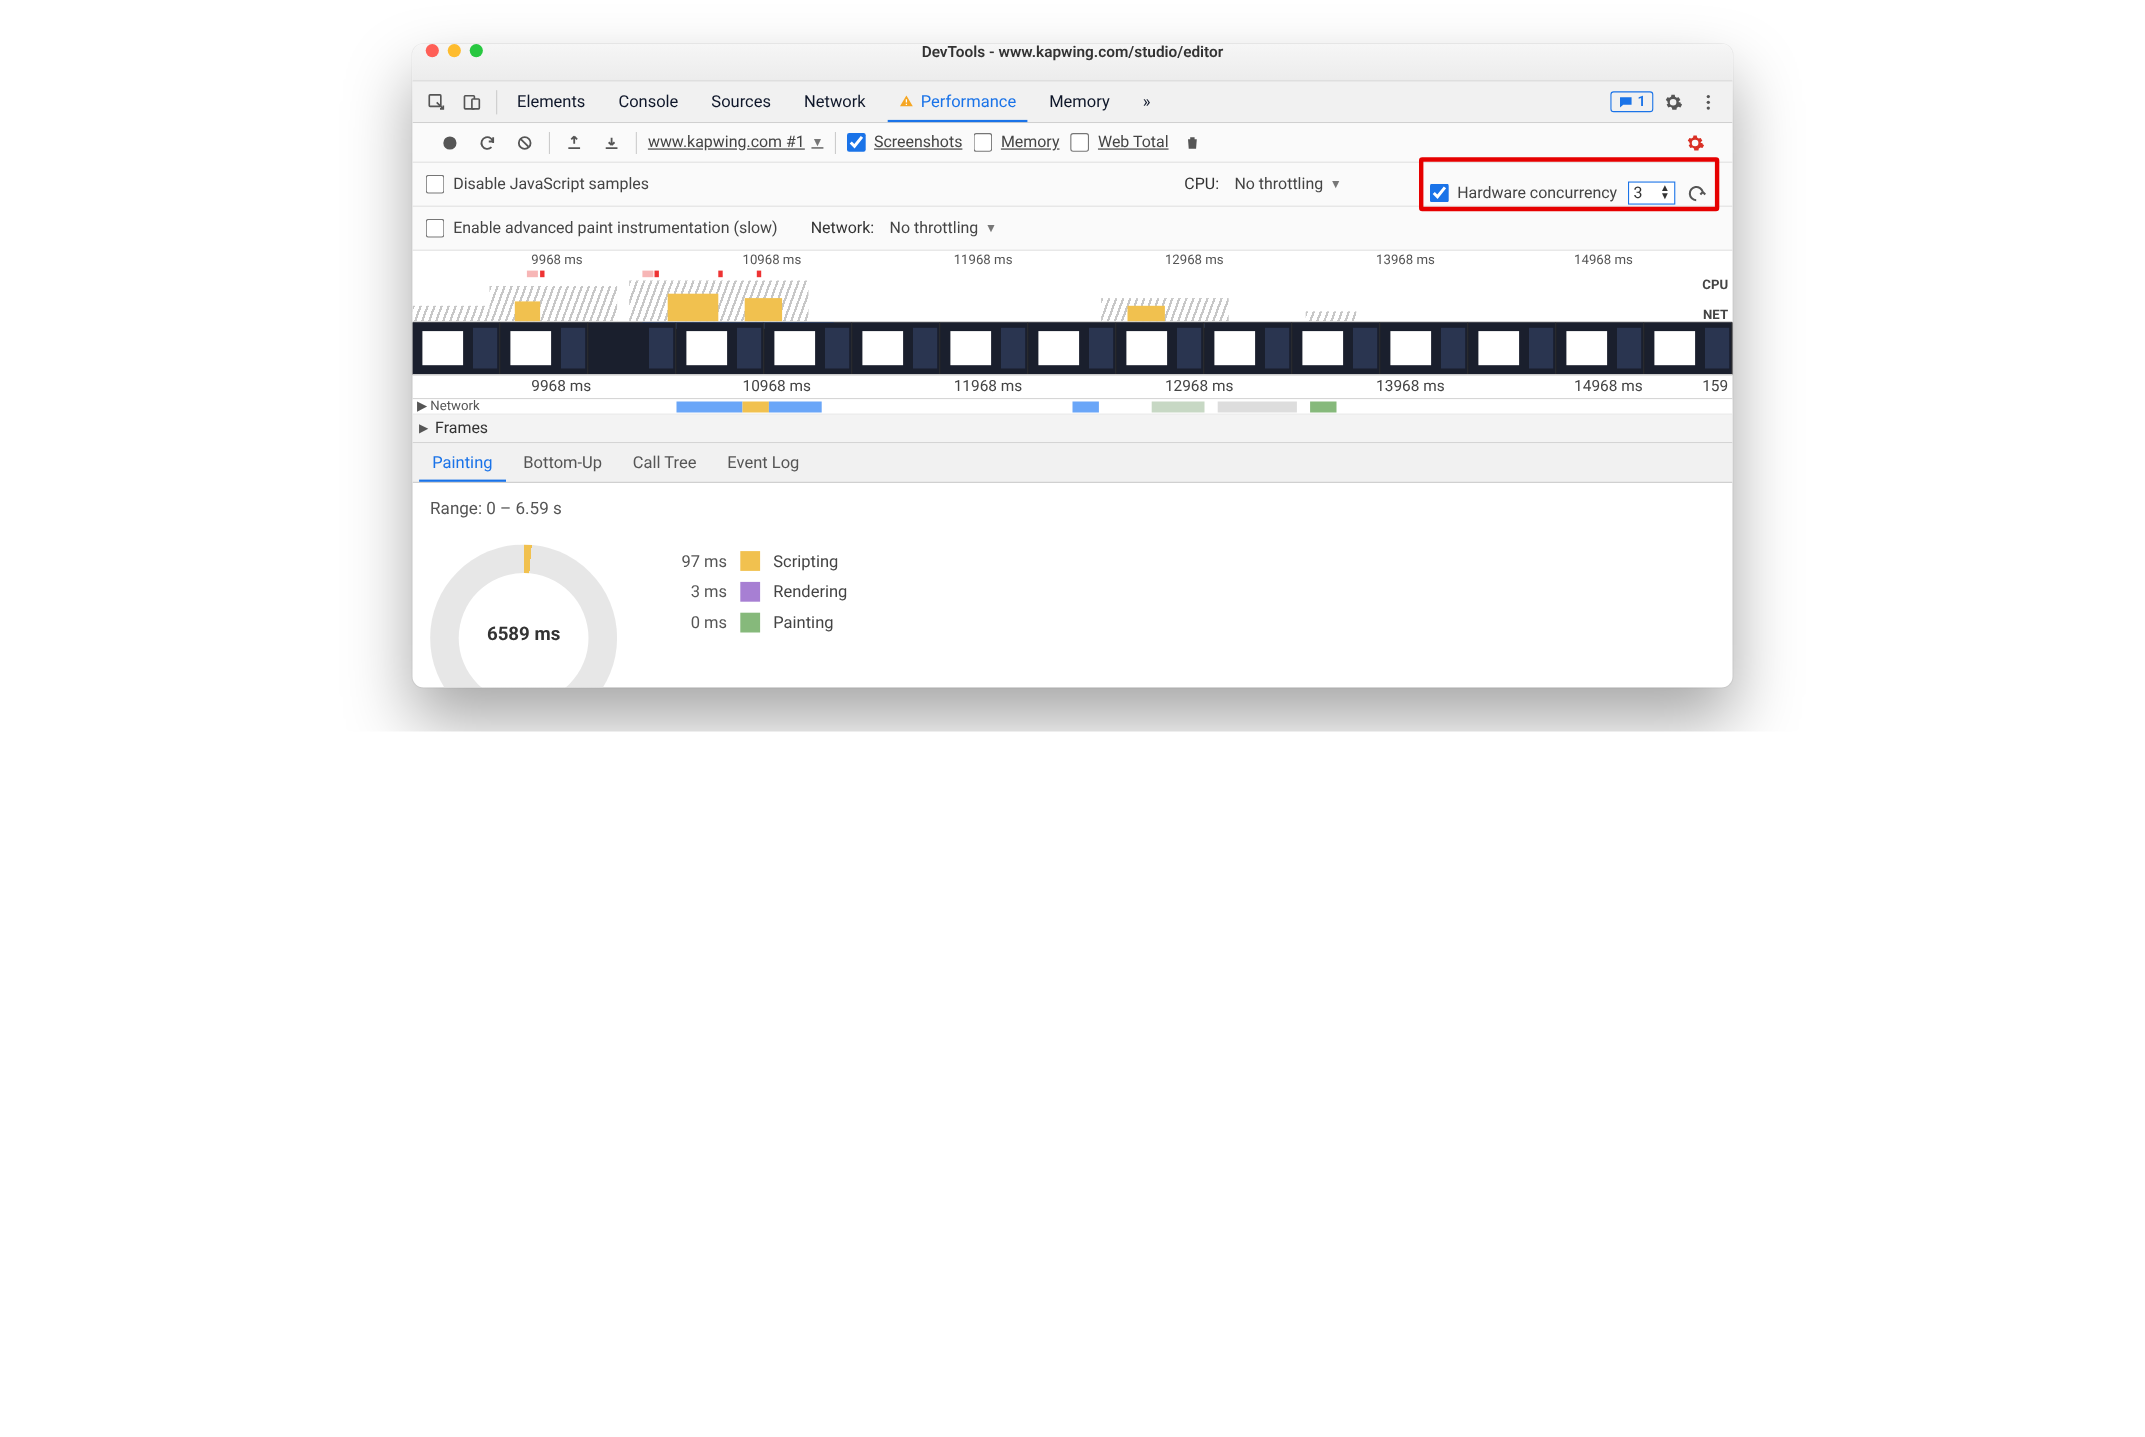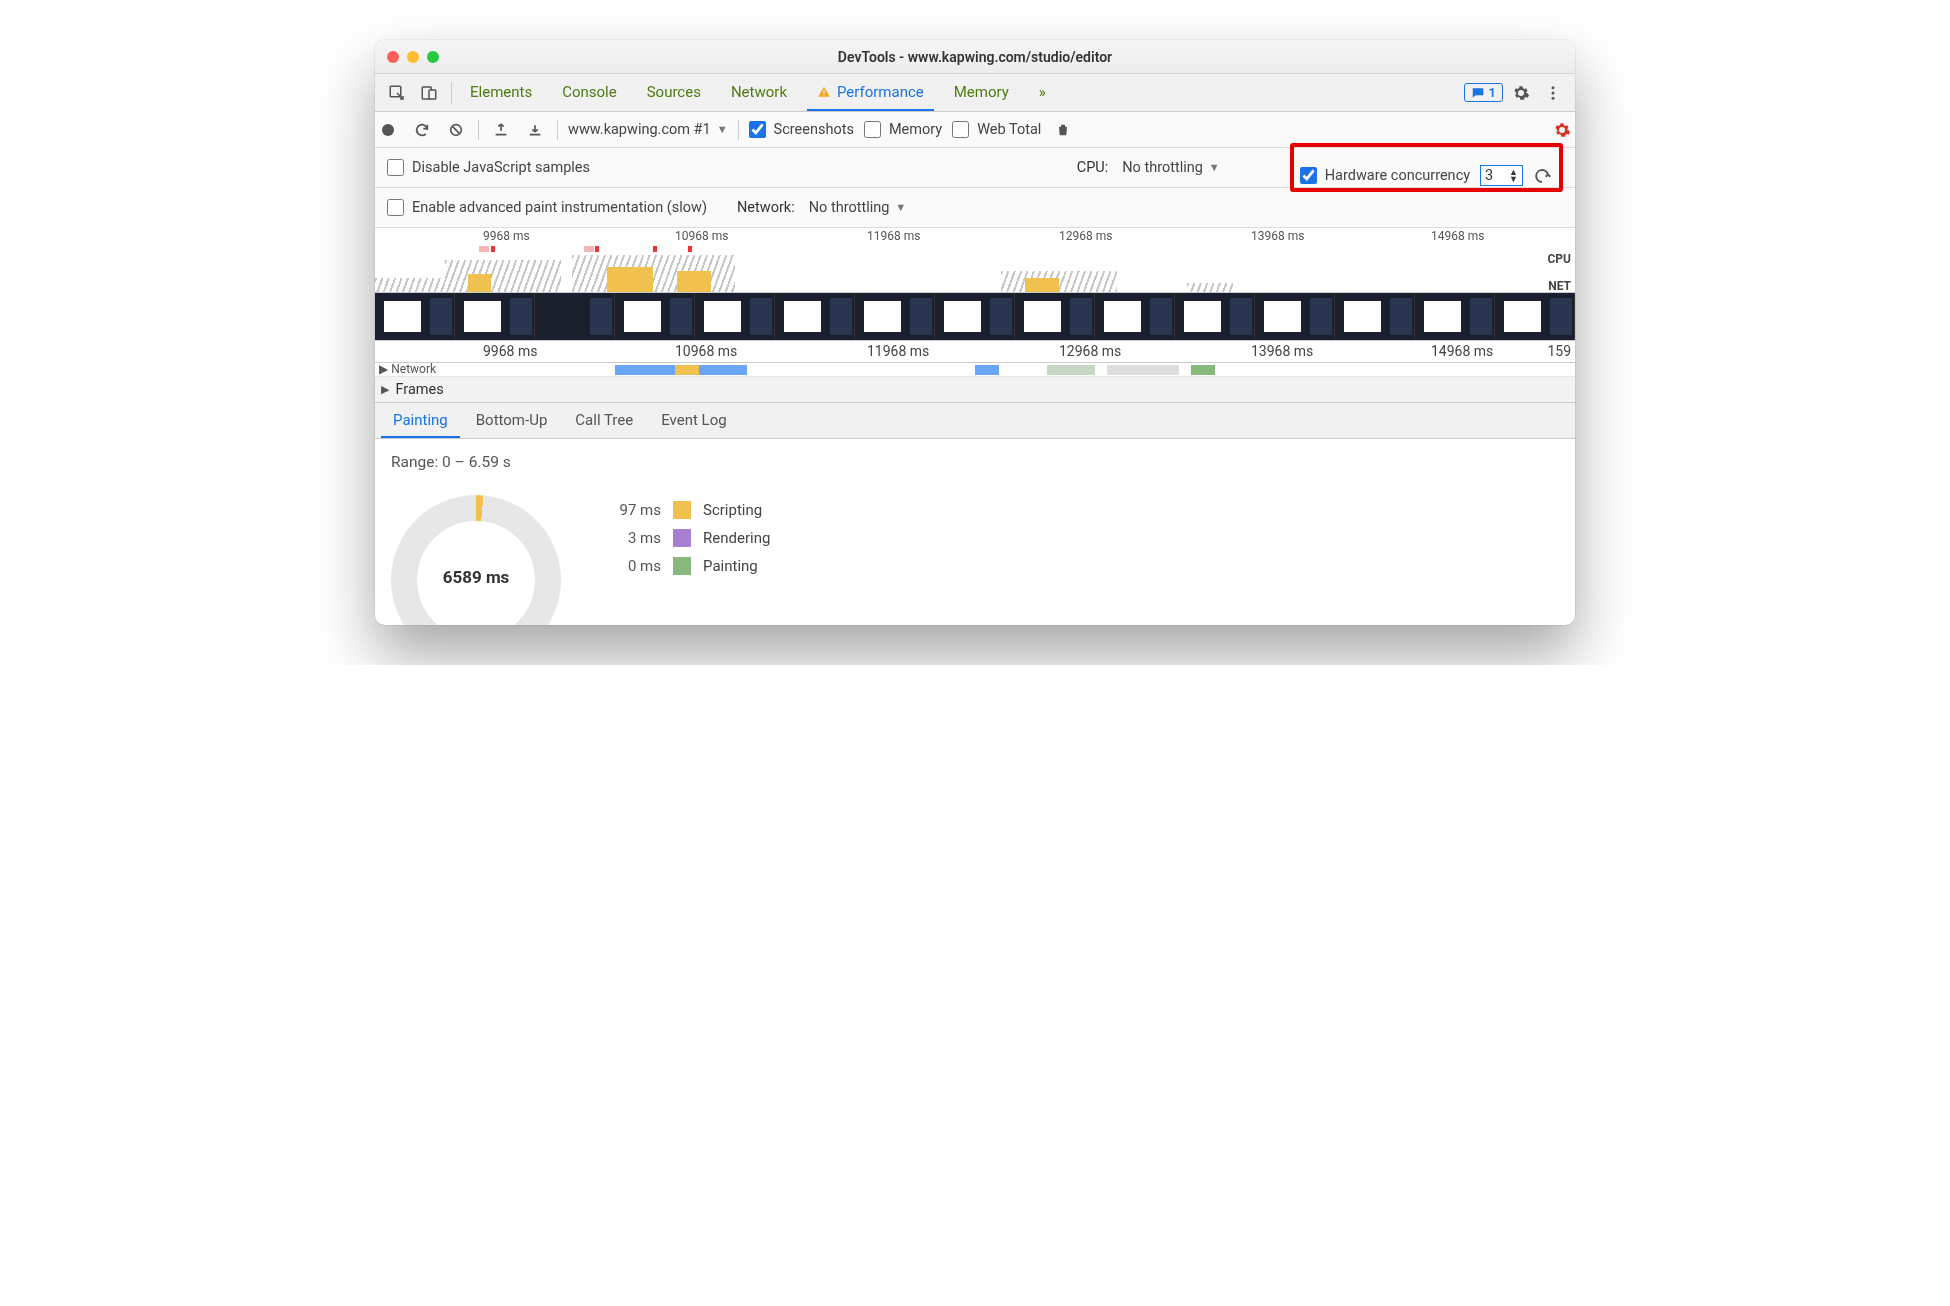--- a/index.html
+++ b/index.html
@@ -18,49 +18,48 @@
     border-radius: 10px;
     overflow: hidden;
     background: #fff;
     box-shadow: 0 30px 60px rgba(0,0,0,0.35), 0 0 0 1px rgba(0,0,0,0.05);
   }
   
   .titlebar {
     height: 34px;
     background: linear-gradient(#f6f6f6,#ececec);
     display: flex;
-    align-items: center;
     padding: 0 12px;
     border-bottom: 1px solid #d4d4d4;
     position: relative;
   }
   .traffic { display: flex; gap: 8px; }
   .dot { width: 12px; height: 12px; border-radius: 50%; }
   .dot.red { background:#ff5f57; }
   .dot.yellow { background:#febc2e; }
   .dot.green { background:#28c840; }
   .titlebar .title { position:absolute; left:0; right:0; text-align:center; font-weight:600; font-size:14px; color:#333; }
   
   .tabstrip {
     display:flex; align-items:center; height:38px; border-bottom:1px solid #ccc; padding:0 8px; gap:4px;
     background:#f1f1f1;
   }
   .tabstrip .iconbtn { width:28px; height:28px; display:flex; align-items:center; justify-content:center; color:#555; border-radius:3px; }
   .tabstrip .vsep { width:1px; height:22px; background:#ccc; margin:0 4px; }
   .tabs { display:flex; gap:10px; align-items:stretch; height:100%; }
-  .tab { display:flex; align-items:center; gap:6px; padding:0 10px; color:#4d7c0f; cursor:pointer; height:100%; border-bottom:2px solid transparent; font-size:15px;}
+  .tab { display:flex; align-items:center; gap:6px; padding:0 10px; color:#0f172a; cursor:pointer; height:100%; border-bottom:2px solid transparent; font-size:15px;}
   .tab.active { color:#1a73e8; border-bottom:2px solid #1a73e8; }
   .warn-icon { width:14px; height:14px; }
   .spacer { flex:1; }
   .badge {
     display:flex; align-items:center; gap:4px; color:#1a73e8; border:1px solid #1a73e8; border-radius:3px; padding:1px 6px; font-size:13px; font-weight:600;
   }
   
   .toolbar {
-    display:flex; align-items:center; height:36px; padding:0 1px; gap:10px; border-bottom:1px solid #ddd; background:#fafafa;
+    display:flex; align-items:center; height:36px; padding:0 22px; gap:10px; border-bottom:1px solid #ddd; background:#fafafa;text-decoration:underline;
   }
   .toolbar .iconbtn { width:24px; height:24px; display:flex; align-items:center; justify-content:center; color:#555;}
   .toolbar .vsep { width:1px; height:20px; background:#ccc; }
   .sel select, .fake-select { border:none; background:transparent; font-size:14.5px; color:#444; }
   .fake-select { display:flex; align-items:center; gap:6px; cursor:pointer;}
   .tri { color:#777; font-size:11px; }
   input[type=checkbox].cb {
     width:17px; height:17px; accent-color:#1a73e8;
   }
   .chk { display:flex; align-items:center; gap:8px; color:#444; }

